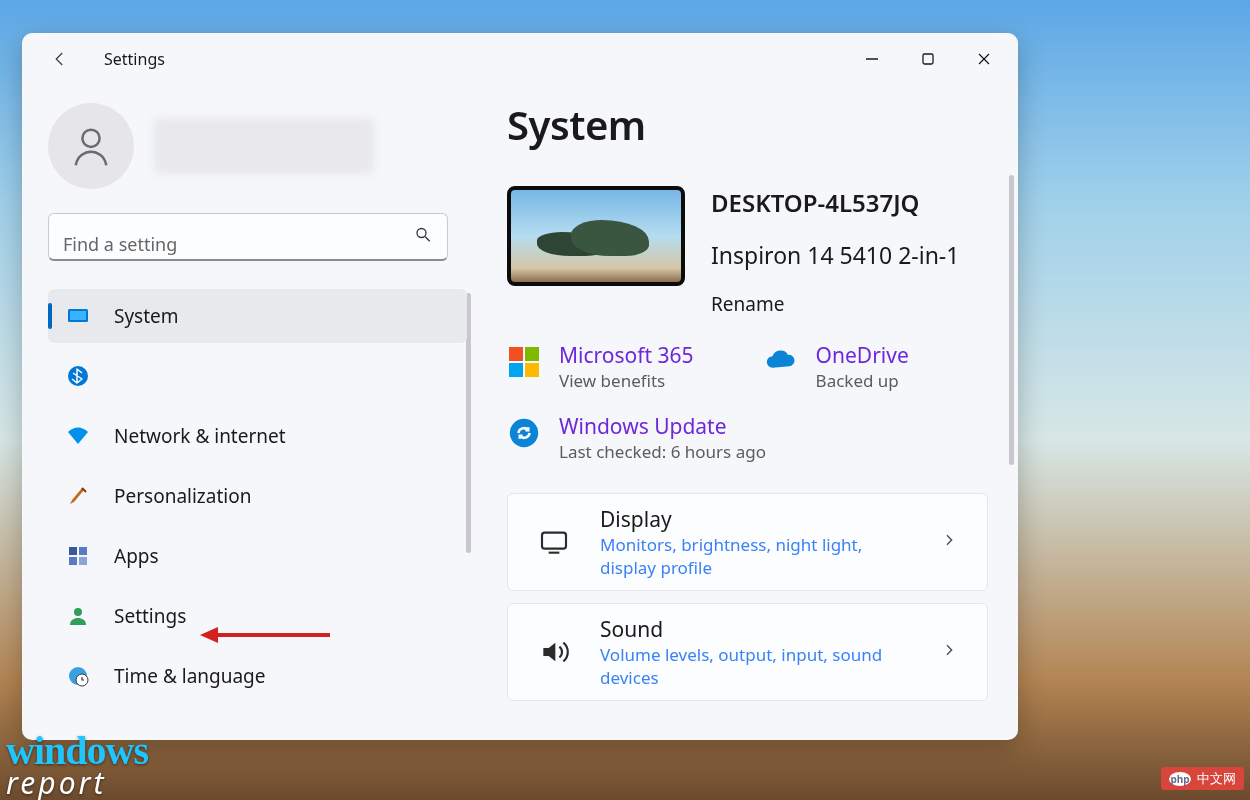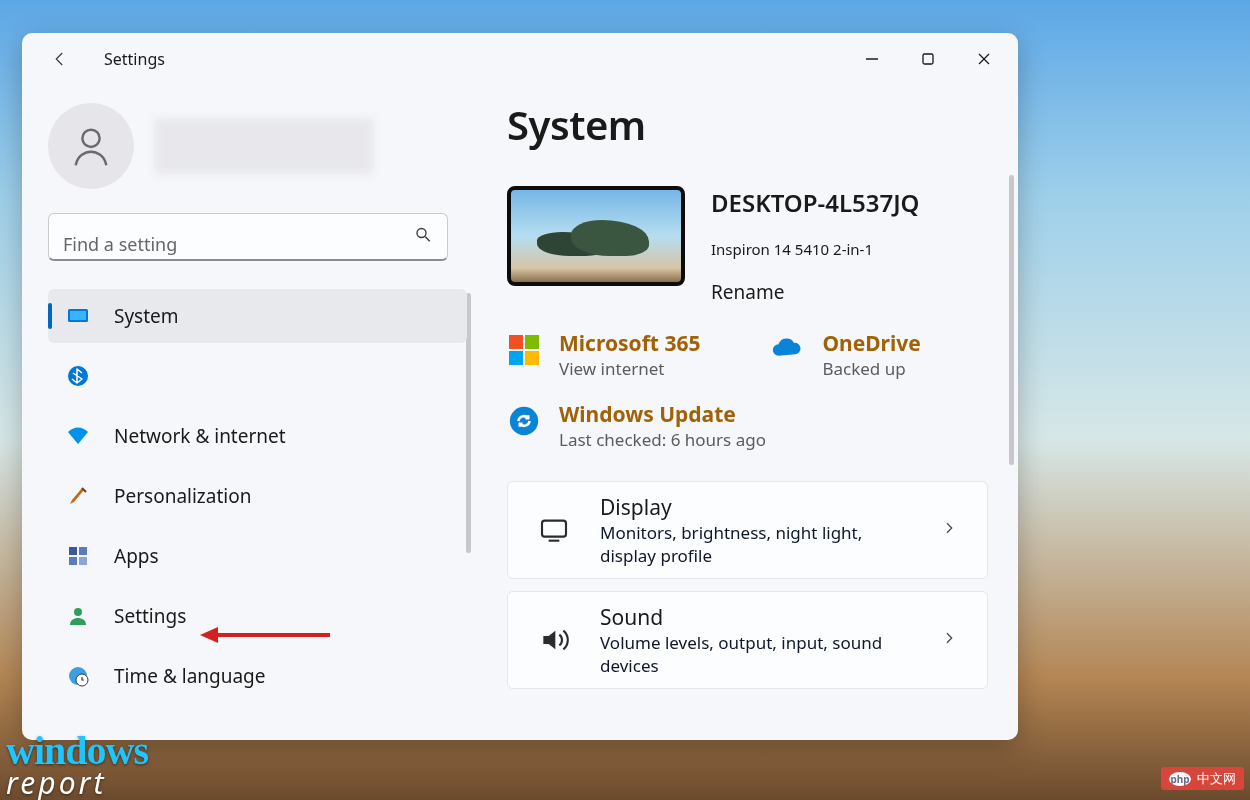--- a/index.html
+++ b/index.html
@@ -54,38 +54,38 @@
 
   .device-row { display: flex; align-items: flex-start; gap: 26px; margin-bottom: 24px; }
   .device-thumb {
     width: 178px; height: 100px; border-radius: 8px; border: 4px solid #0c0c0c;
     background: linear-gradient(180deg,#77b6e6 0%, #b5ddf0 50%, #d6c5a6 85%, #8b6f4d 100%);
     position: relative; overflow:hidden;
   }
   .device-thumb::after{ content:""; position:absolute; left:35%; bottom:28%; width:78px; height:36px; background:#3a5540; border-radius:40% 60% 30% 50%; box-shadow:-40px 6px 0 -6px #2e4535; }
   .device-info { display:flex; flex-direction:column; gap:20px; }
   .device-name { font-size: 24px; font-weight: 600; color:#1a1a1a; }
-  .device-model { font-size: 15px; color:#1a1a1a; }
+  .device-model { font-size: 23px; color:#1a1a1a; }
   .device-rename { font-size: 19px; color:#1a1a1a; }
 
   .tiles-row { display: flex; gap: 70px; margin-bottom: 20px; flex-wrap: wrap; }
   .tile { display: flex; align-items: flex-start; gap: 18px; }
   .tile-icon { width: 34px; height: 34px; display:flex; align-items:center; justify-content:center; margin-top:4px; }
-  .tile-title { font-size: 21px; font-weight: 700; color:#a16207; }
+  .tile-title { font-size: 21px; font-weight: 400; color:#6d28d9; }
   .tile-sub { font-size: 17px; color:#5c5c5c; }
 
   .cards { display:flex; flex-direction:column; gap:12px; margin-top:30px; }
   .card {
     background:#fcfdff; border:1px solid #e6e6ea; border-radius:6px;
     height: 98px; display:flex; align-items:center; padding:0 30px; gap: 30px;
   }
   .card-icon { width: 32px; height: 32px; display:flex; align-items:center; justify-content:center; color:#2b2b2b; }
   .card-text { flex:1; }
   .card-title { font-size: 21px; color:#1a1a1a; }
-  .card-sub { font-size: 17px; color:#0f172a; }
+  .card-sub { font-size: 17px; color:#3b82f6; }
   .chevron { color:#4a4a4a; }
   .chevron svg{ width:16px; height:16px; }
 
   .content-scroll { position:absolute; right:4px; top:90px; width:5px; height:290px; background:#c7c7cd; border-radius:3px; }
 
   .ms-logo { width:30px; height:30px; display:grid; grid-template-columns:1fr 1fr; grid-template-rows:1fr 1fr; gap:2px; }
   .ms-logo span:nth-child(1){background:#f25022;} .ms-logo span:nth-child(2){background:#7fba00;}
   .ms-logo span:nth-child(3){background:#00a4ef;} .ms-logo span:nth-child(4){background:#ffb900;}
 
   .arrow-annot { position:absolute; left:178px; top:590px; pointer-events:none; }
@@ -250,21 +250,21 @@
             <div class="tile-icon">
               <div class="ms-logo">
                   <span></span>
                   <span></span>
                   <span></span>
                   <span></span>
                 </div>
             </div>
             <div>
               <div class="tile-title">Microsoft 365</div>
-              <div class="tile-sub">View internet</div>
+              <div class="tile-sub">View benefits</div>
             </div>
           </div>
 
           <div class="tile">
             <div class="tile-icon">
               <svg viewBox="0 0 24 24">
                   <path d="M6 16a4 4 0 010-8 6 6 0 0111-1 4 4 0 011 8z" fill="#0a84d6"></path>
                 </svg>
             </div>
             <div>

